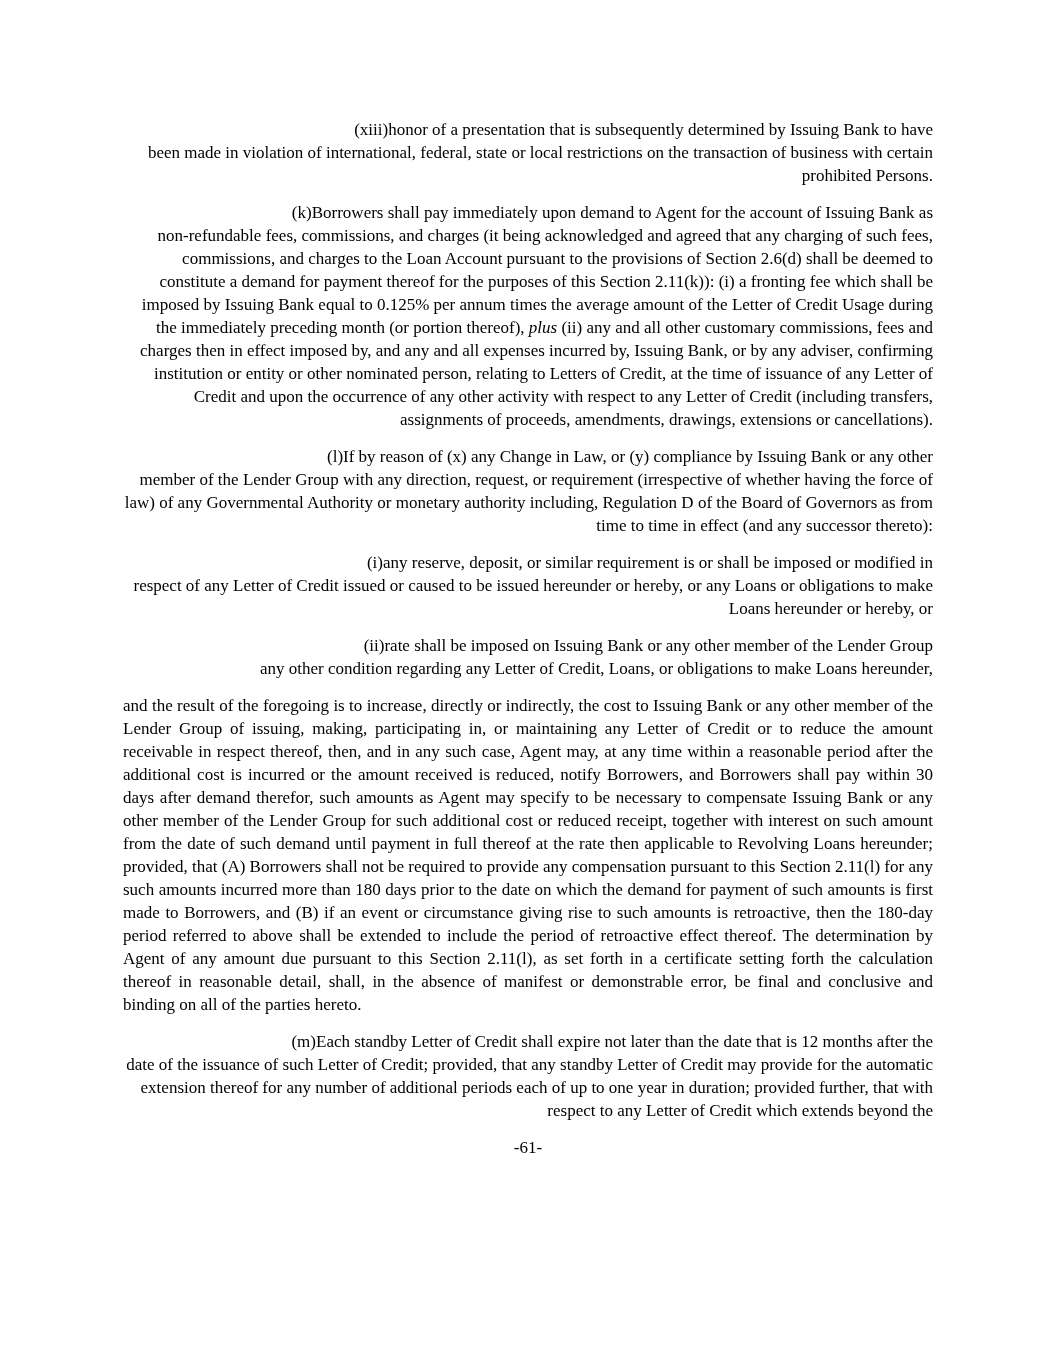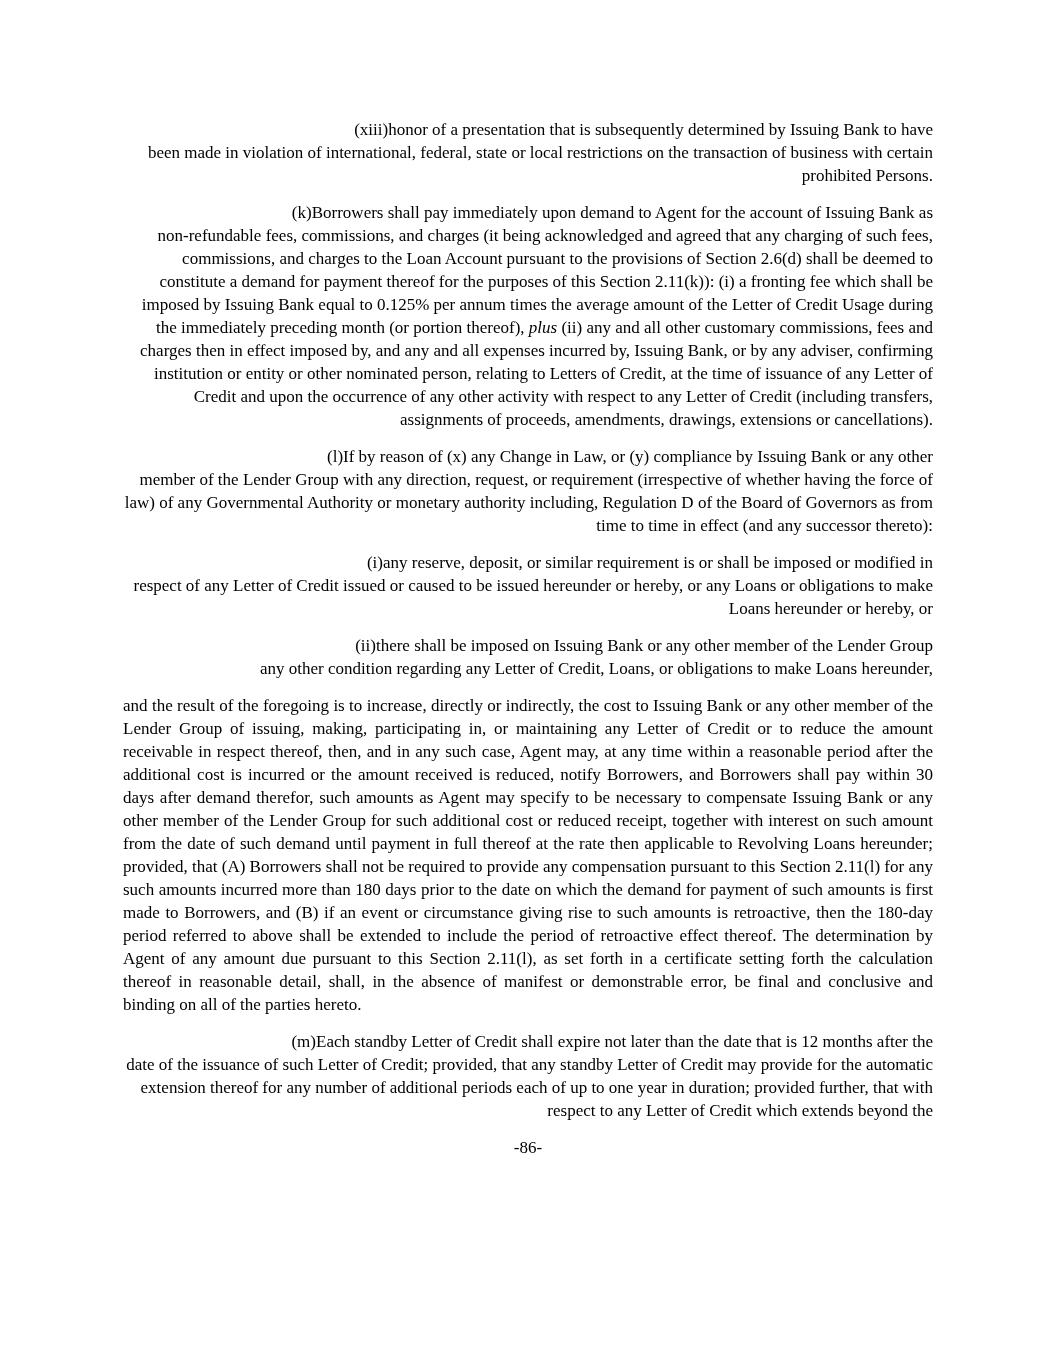--- a/index.html
+++ b/index.html
@@ -51,18 +51,18 @@
 </style>
 </head>
 <body>
 
 <main class="doc">
   <div id="paragraphs">
       <p class="para l2"><span class="tag2">(xiii)</span><span>honor of a presentation that is subsequently determined by Issuing Bank to have been made in violation of international, federal, state or local restrictions on the transaction of business with certain prohibited Persons.</span></p>
       <p class="para l1"><span class="tag1">(k)</span><span>Borrowers shall pay immediately upon demand to Agent for the account of Issuing Bank as non-refundable fees, commissions, and charges (it being acknowledged and agreed that any charging of such fees, commissions, and charges to the Loan Account pursuant to the provisions of </span><span class="u">Section 2.6(d)</span><span> shall be deemed to constitute a demand for payment thereof for the purposes of this </span><span class="u">Section 2.11(k))</span><span>:  (i) a fronting fee which shall be imposed by Issuing Bank equal to  0.125% per annum </span><span class="u">times</span><span> the average amount of the Letter of Credit Usage during the immediately preceding month (or portion thereof), </span><span class="u i">plus</span><span> (ii) any and all other customary commissions, fees and charges then in effect imposed by, and any and all expenses incurred by, Issuing Bank, or by any adviser, confirming institution or entity or other nominated person, relating to Letters of Credit, at the time of issuance of any Letter of Credit and upon the occurrence of any other activity with respect to any Letter of Credit (including transfers, assignments of proceeds, amendments, drawings, extensions or cancellations).</span></p>
       <p class="para l1"><span class="tag1">(l)</span><span>If by reason of (x) any Change in Law, or (y) compliance by Issuing Bank or any other member of the Lender Group with any direction, request, or requirement (irrespective of whether having the force of law) of any Governmental Authority or monetary authority including, Regulation D of the Board of Governors as from time to time in effect (and any successor thereto):</span></p>
       <p class="para l2"><span class="tag2">(i)</span><span>any reserve, deposit, or similar requirement is or shall be imposed or modified in respect of any Letter of Credit issued or caused to be issued hereunder or hereby, or any Loans or obligations to make Loans hereunder or hereby, or</span></p>
-      <p class="para l2"><span class="tag2">(ii)</span><span>there shall be imposed on Issuing Bank or any other member of the Lender Group any other condition regarding any Letter of Credit, Loans, or obligations to make Loans hereunder,</span></p>
+      <p class="para l2"><span class="tag2">(ii)</span><span>rate shall be imposed on Issuing Bank or any other member of the Lender Group any other condition regarding any Letter of Credit, Loans, or obligations to make Loans hereunder,</span></p>
       <p class="para j"><span>and the result of the foregoing is to increase, directly or indirectly, the cost to Issuing Bank or any other member of the Lender Group of issuing, making, participating in, or maintaining any Letter of Credit or to reduce the amount receivable in respect thereof, then, and in any such case, Agent may, at any time within a reasonable period after the additional cost is incurred or the amount received is reduced, notify Borrowers, and Borrowers shall pay within 30 days after demand therefor, such amounts as Agent may specify to be necessary to compensate Issuing Bank or any other member of the Lender Group for such additional cost or reduced receipt, together with interest on such amount from the date of such demand until payment in full thereof at the rate then applicable to Revolving Loans hereunder; </span><span class="u">provided</span><span>, that (A) Borrowers shall not be required to provide any compensation pursuant to this </span><span class="u">Section 2.11(l)</span><span> for any such amounts incurred more than 180 days prior to the date on which the demand for payment of such amounts is first made to Borrowers, and (B) if an event or circumstance giving rise to such amounts is retroactive, then the 180-day period referred to above shall be extended to include the period of retroactive effect thereof.  The determination by Agent of any amount due pursuant to this </span><span class="u">Section 2.11(l)</span><span>, as set forth in a certificate setting forth the calculation thereof in reasonable detail, shall, in the absence of manifest or demonstrable error, be final and conclusive and binding on all of the parties hereto.</span></p>
       <p class="para l1"><span class="tag1">(m)</span><span>Each standby Letter of Credit shall expire not later than the date that is 12 months after the date of the issuance of such Letter of Credit; </span><span class="u">provided</span><span>, that any standby Letter of Credit may provide for the automatic extension thereof for any number of additional periods each of up to one year in duration; </span><span class="u">provided</span><span> </span><span class="u">further</span><span>, that with respect to any Letter of Credit which extends beyond the</span></p>
     </div>
-  <div class="page-number">-86-</div>
+  <div class="page-number">-61-</div>
 </main>
 
 </body></html>

